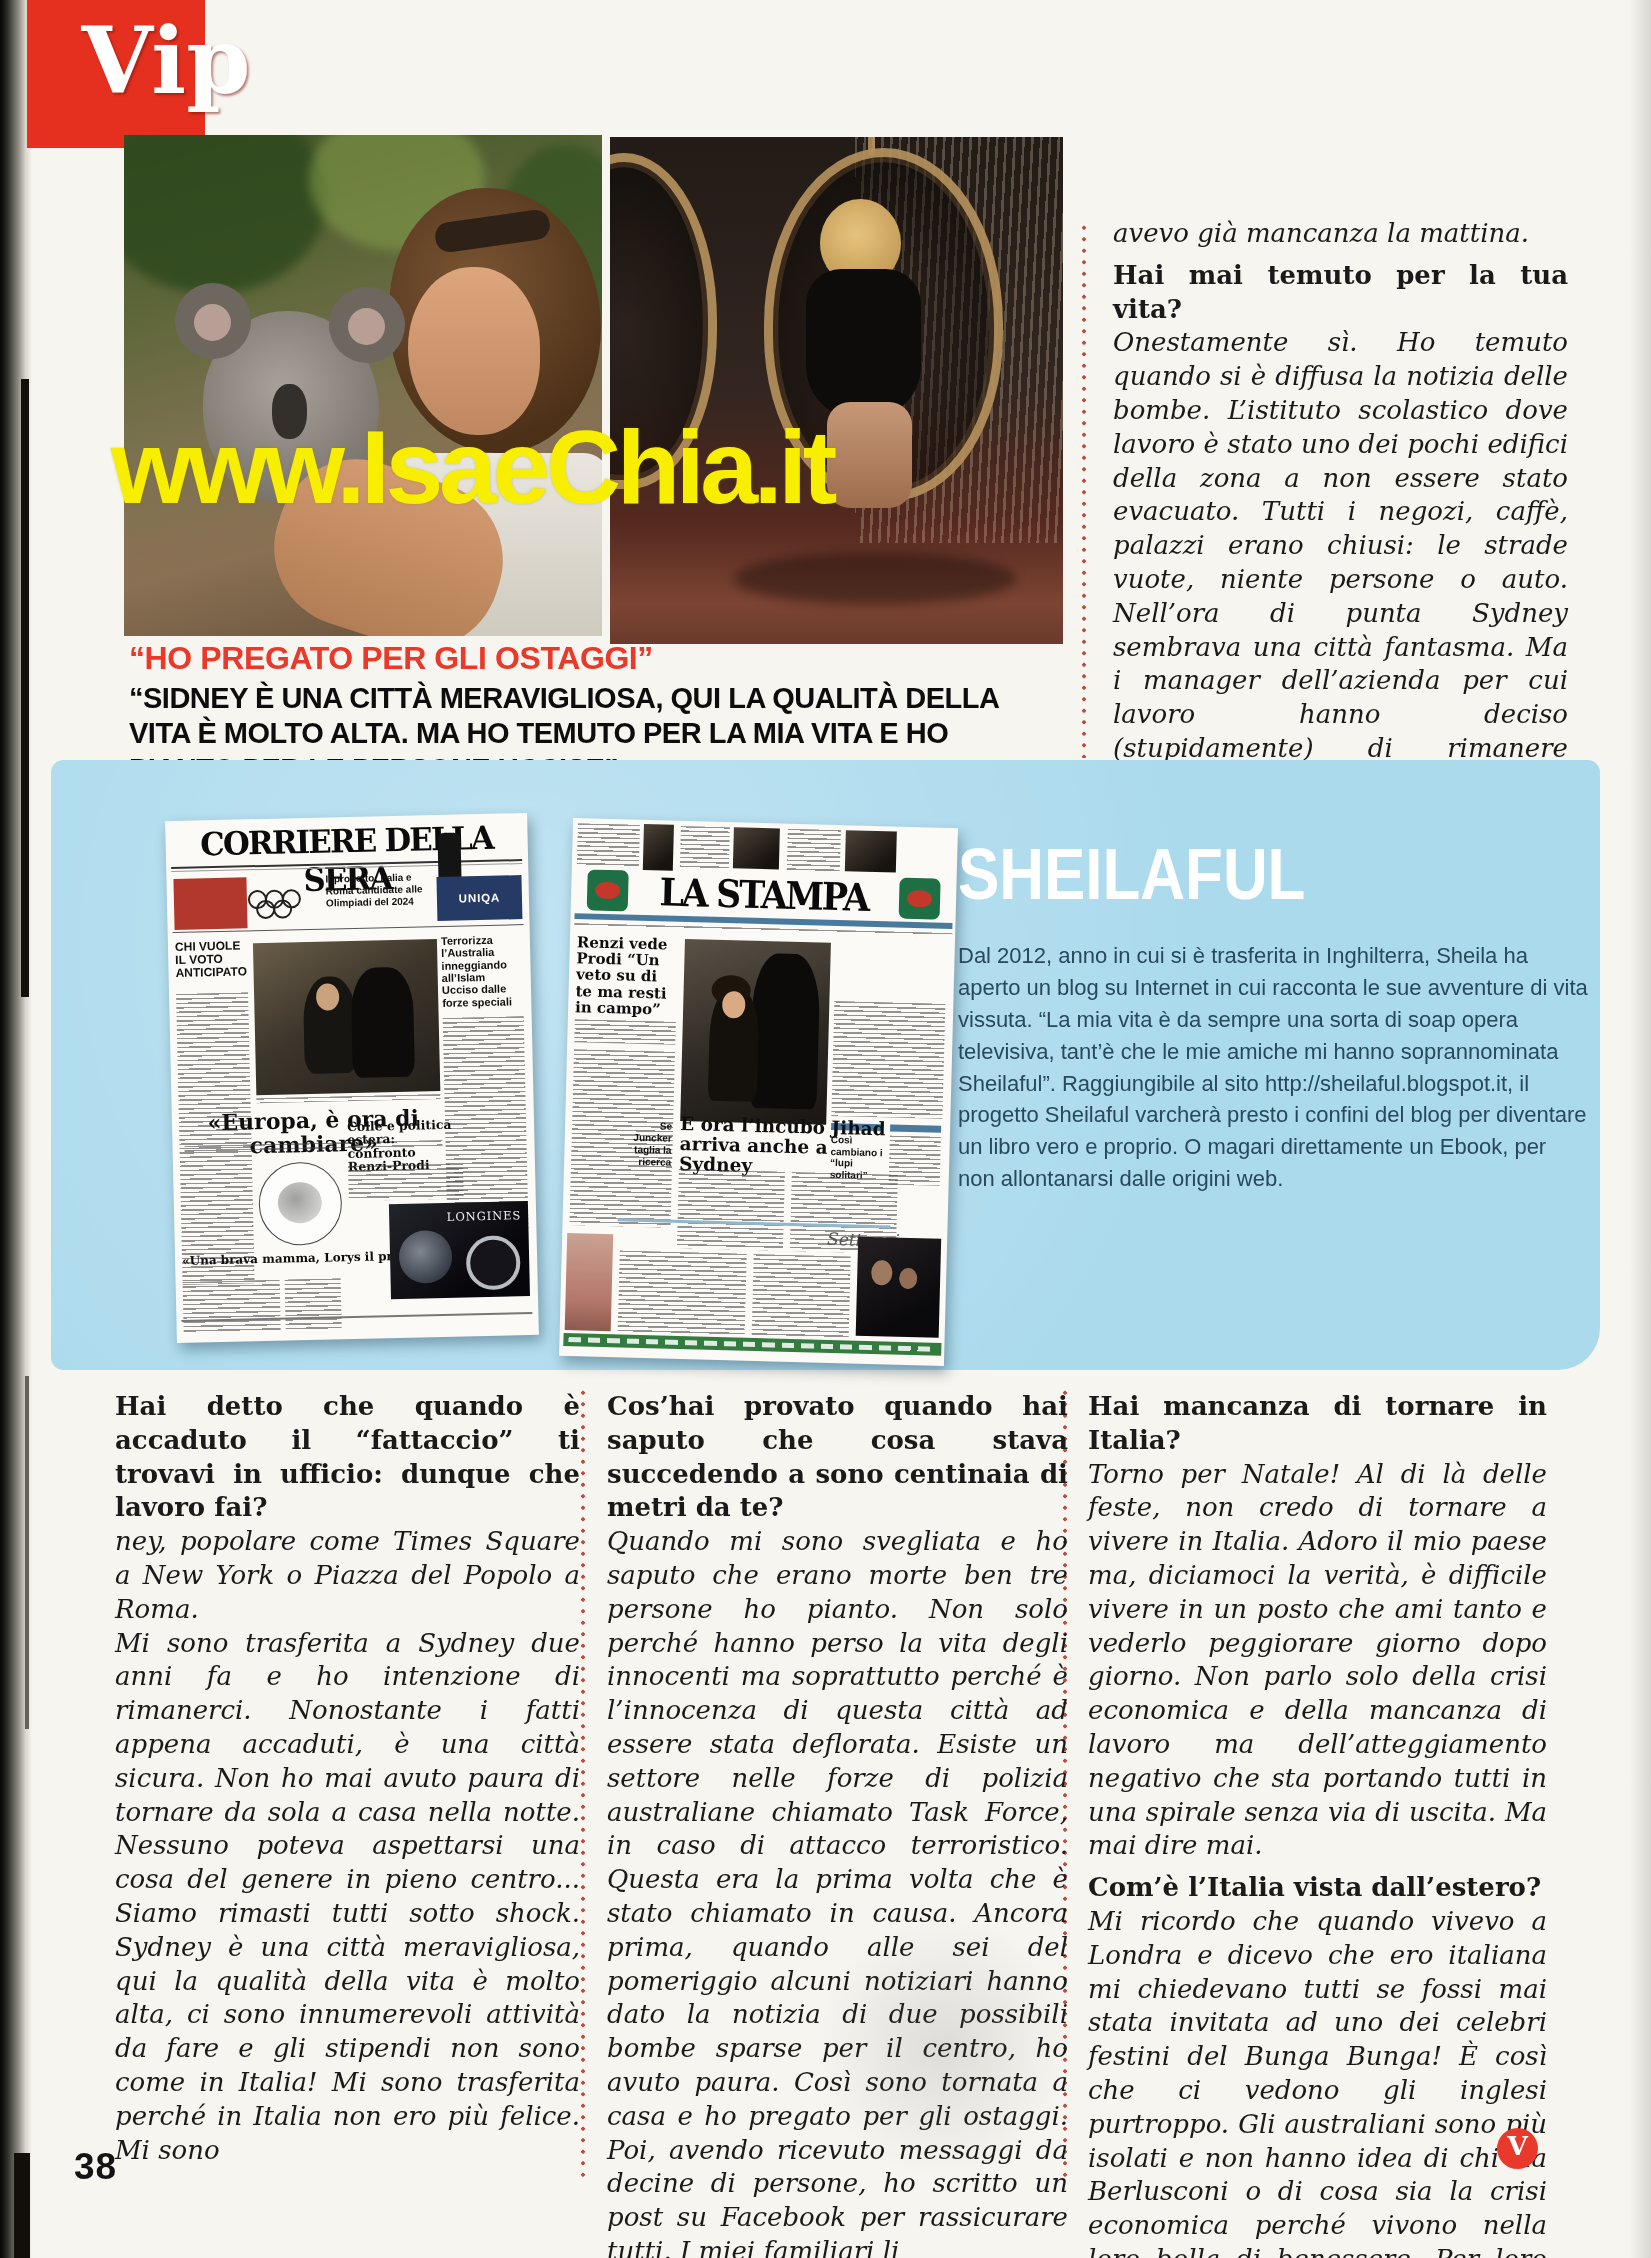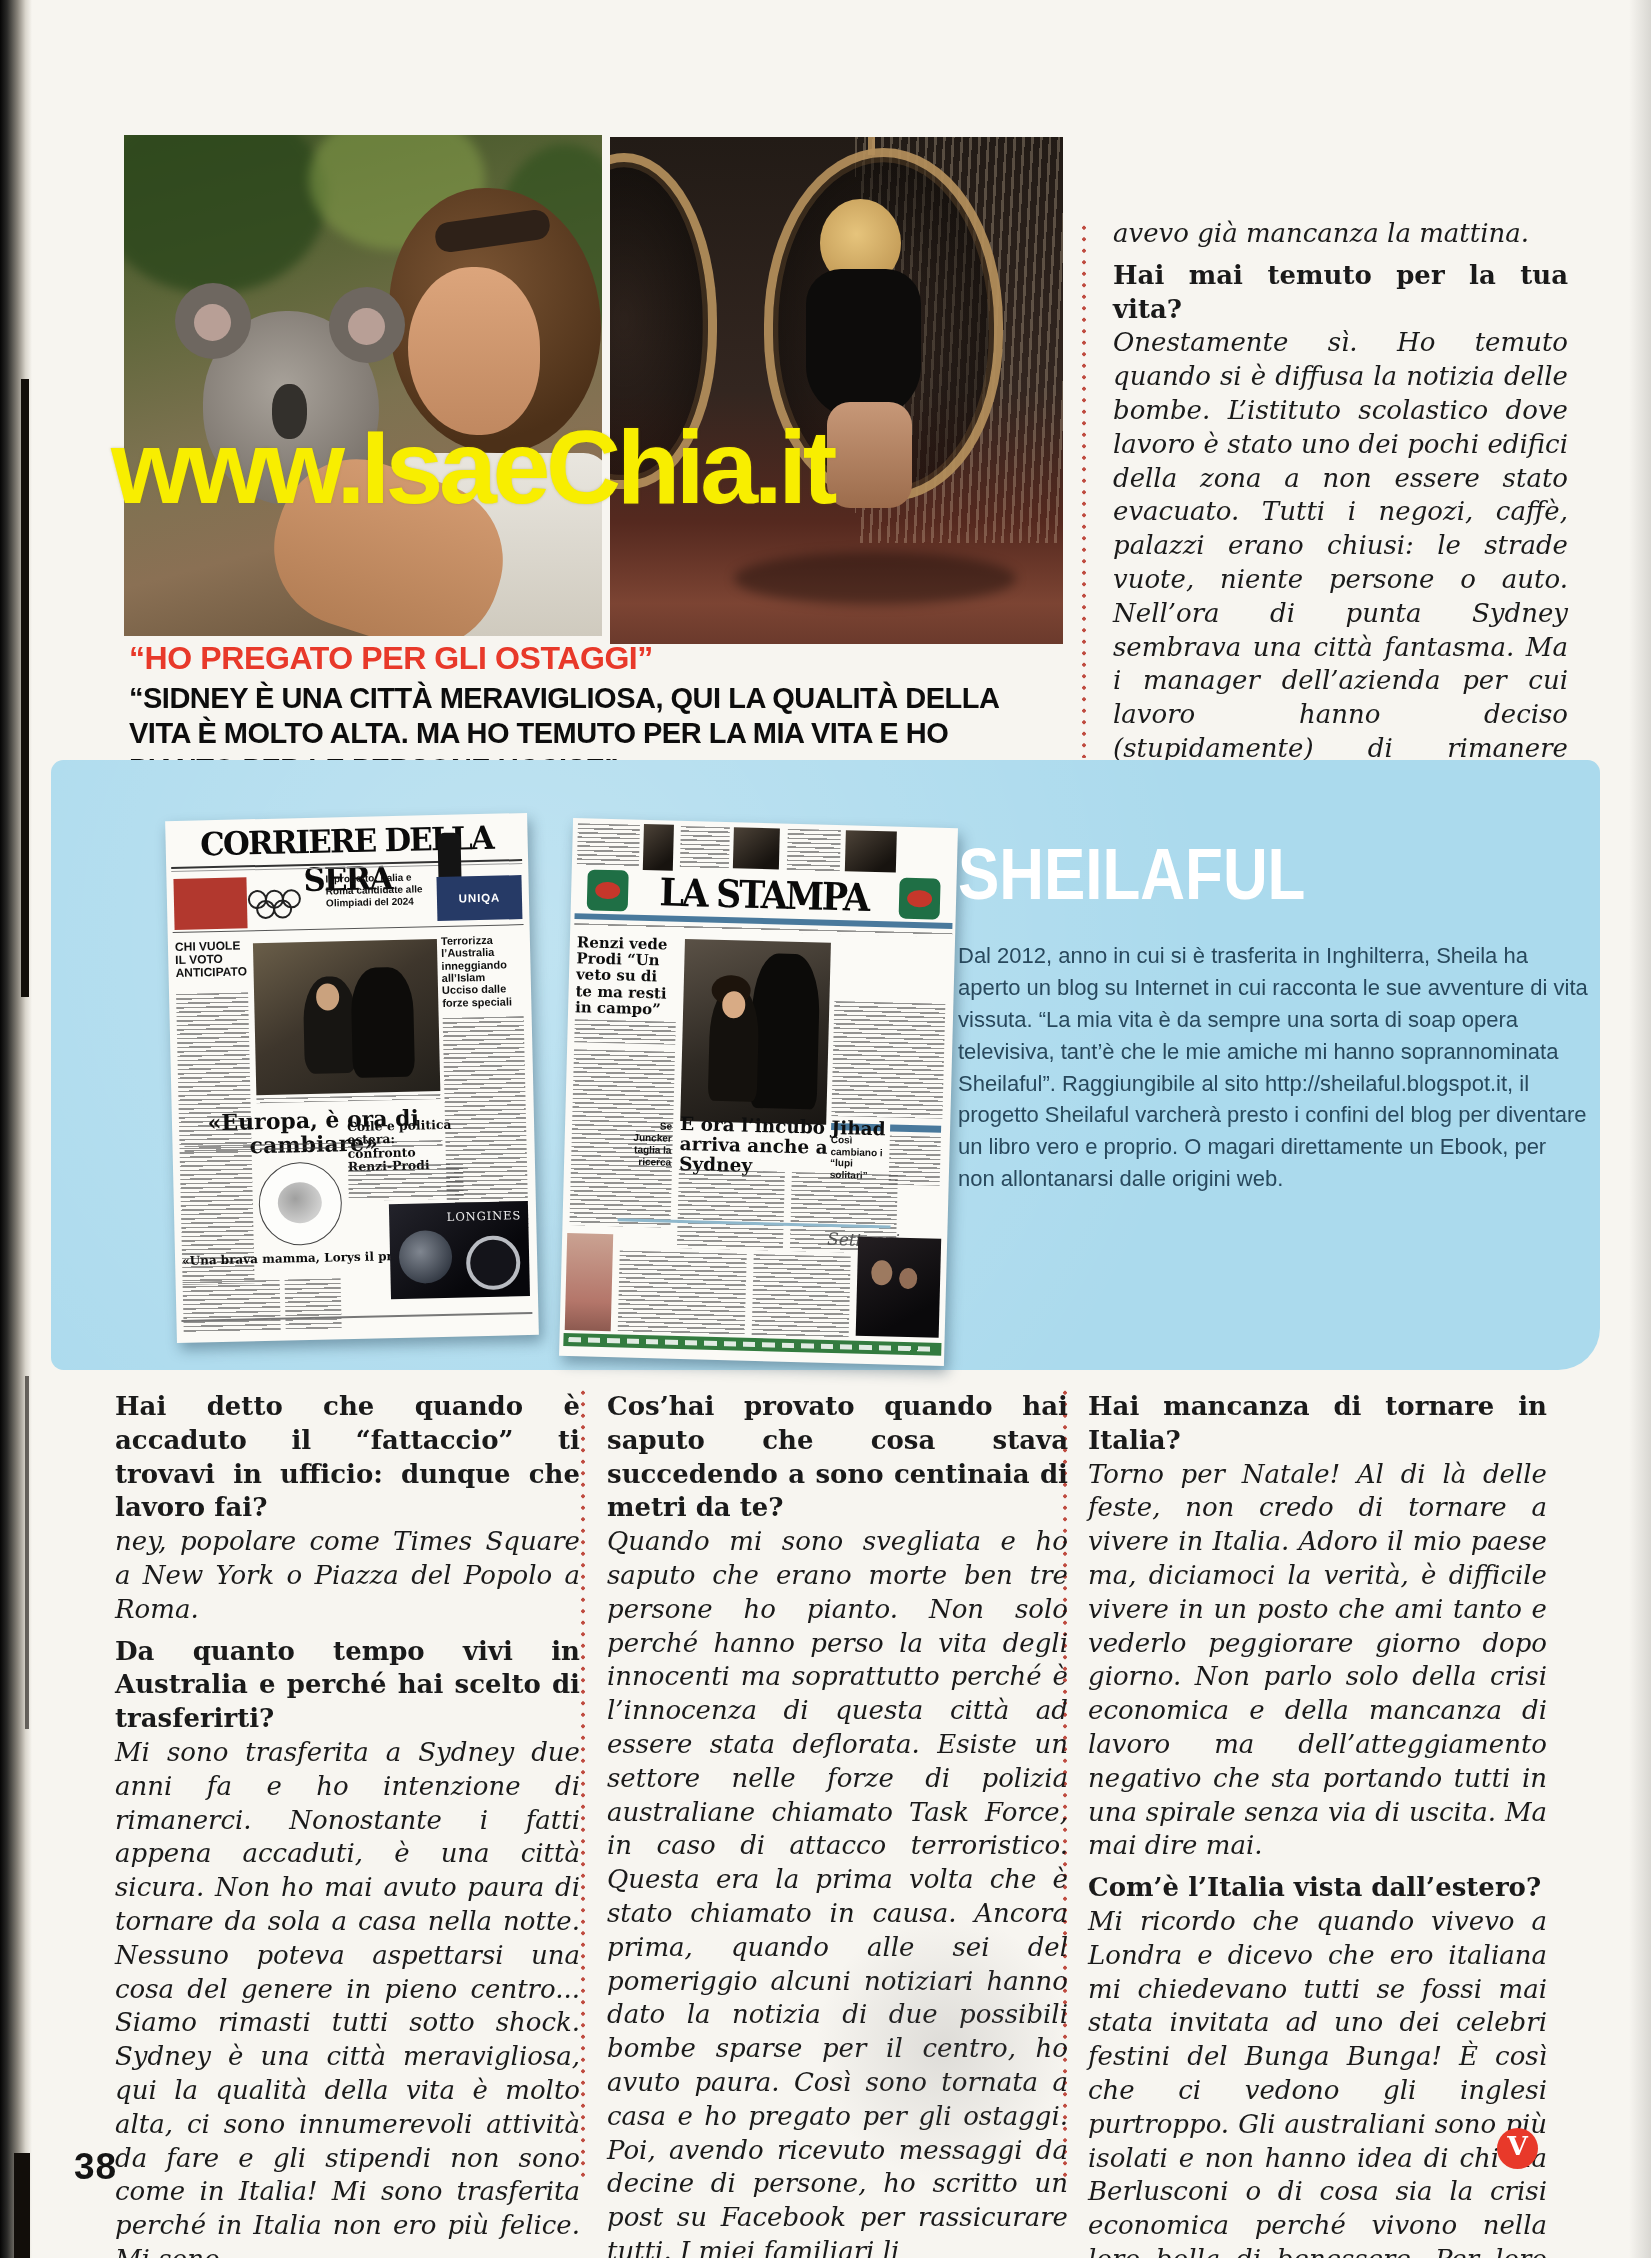--- a/index.html
+++ b/index.html
@@ -192,20 +192,23 @@
 <body>
 
 <div class="page">
 
   <div class="spine"></div>
   <div class="spine-mark m1"></div>
   <div class="spine-mark m2"></div>
   <div class="spine-mark m3"></div>
   <div class="edge-right"></div>
 
+  <div class="vip">
+    <span>Vip</span>
+  </div>
 
   <div class="photo photo1">
     <div class="p1-leaf l1"></div>
     <div class="p1-leaf l2"></div>
     <div class="p1-leaf l3"></div>
     <div class="p1-hair"></div>
     <div class="p1-glasses"></div>
     <div class="p1-face"></div>
     <div class="p1-top"></div>
     <div class="p1-koala"></div>
@@ -327,21 +330,20 @@
   </div>
 
   <div class="sheila-title">SHEILAFUL</div>
   <div class="sheila-body">Dal 2012, anno in cui si è trasferita in Inghilterra, Sheila ha aperto un blog su Internet in cui racconta le sue avventure di vita vissuta. “La mia vita è da sempre una sorta di soap opera televisiva, tant’è che le mie amiche mi hanno soprannominata Sheilaful”. Raggiungibile al sito http://sheilaful.blogspot.it, il progetto Sheilaful varcherà presto i confini del blog per diventare un libro vero e proprio. O magari direttamente un Ebook, per non allontanarsi dalle origini web.</div>
 
   <div class="dotsep sep-b1"></div>
   <div class="dotsep sep-b2"></div>
   <div class="col col-b1">
       <div class="seg seg-q">Hai detto che quando è accaduto il “fattaccio” ti trovavi in ufficio: dunque che lavoro fai?</div>
       <div class="seg seg-a">ney, popolare come Times Square a New York o Piazza del Popolo a Roma.</div>
-      <div class="seg seg-q">Da quanto tempo vivi in Australia e perché hai scelto di trasferirti?</div>
       <div class="seg seg-a">Mi sono trasferita a Sydney due anni fa e ho intenzione di rimanerci. Nonostante i fatti appena accaduti, è una città sicura. Non ho mai avuto paura di tornare da sola a casa nella notte. Nessuno poteva aspettarsi una cosa del genere in pieno centro... Siamo rimasti tutti sotto shock. Sydney è una città meravigliosa, qui la qualità della vita è molto alta, ci sono innumerevoli attività da fare e gli stipendi non sono come in Italia! Mi sono trasferita perché in Italia non ero più felice. Mi sono</div>
     </div>
   <div class="col col-b2">
       <div class="seg seg-q">Cos’hai provato quando hai saputo che cosa stava succedendo a sono centinaia di metri da te?</div>
       <div class="seg seg-a">Quando mi sono svegliata e ho saputo che erano morte ben tre persone ho pianto. Non solo perché hanno perso la vita degli innocenti ma soprattutto perché è l’innocenza di questa città ad essere stata deflorata. Esiste un settore nelle forze di polizia australiane chiamato Task Force, in caso di attacco terroristico. Questa era la prima volta che è stato chiamato in causa. Ancora prima, quando alle sei del pomeriggio alcuni notiziari hanno dato la notizia di due possibili bombe sparse per il centro, ho avuto paura. Così sono tornata a casa e ho pregato per gli ostaggi. Poi, avendo ricevuto messaggi da decine di persone, ho scritto un post su Facebook per rassicurare tutti. I miei familiari li</div>
     </div>
   <div class="col col-b3">
       <div class="seg seg-q">Hai mancanza di tornare in Italia?</div>
       <div class="seg seg-a">Torno per Natale! Al di là delle feste, non credo di tornare a vivere in Italia. Adoro il mio paese ma, diciamoci la verità, è difficile vivere in un posto che ami tanto e vederlo peggiorare giorno dopo giorno. Non parlo solo della crisi economica e della mancanza di lavoro ma dell’atteggiamento negativo che sta portando tutti in una spirale senza via di uscita. Ma mai dire mai.</div>
       <div class="seg seg-q">Com’è l’Italia vista dall’estero?</div>

